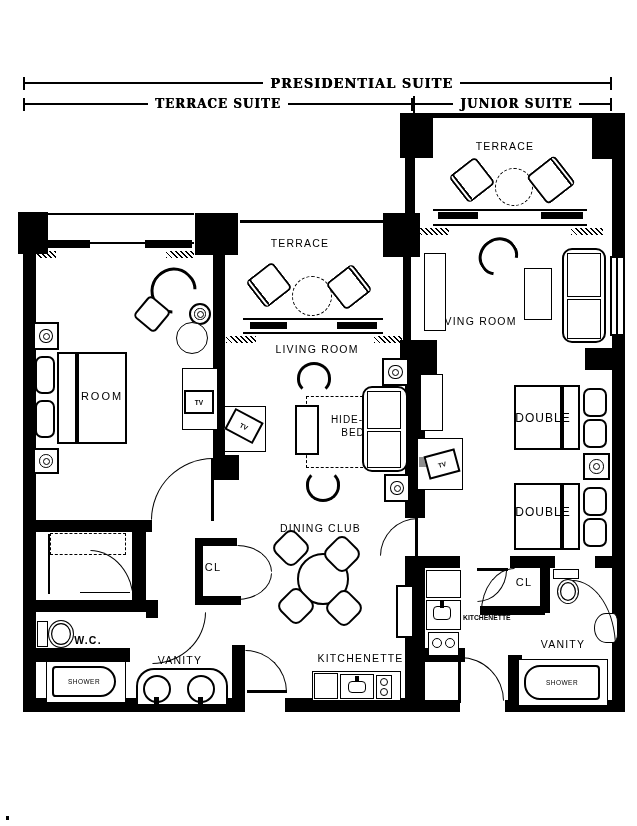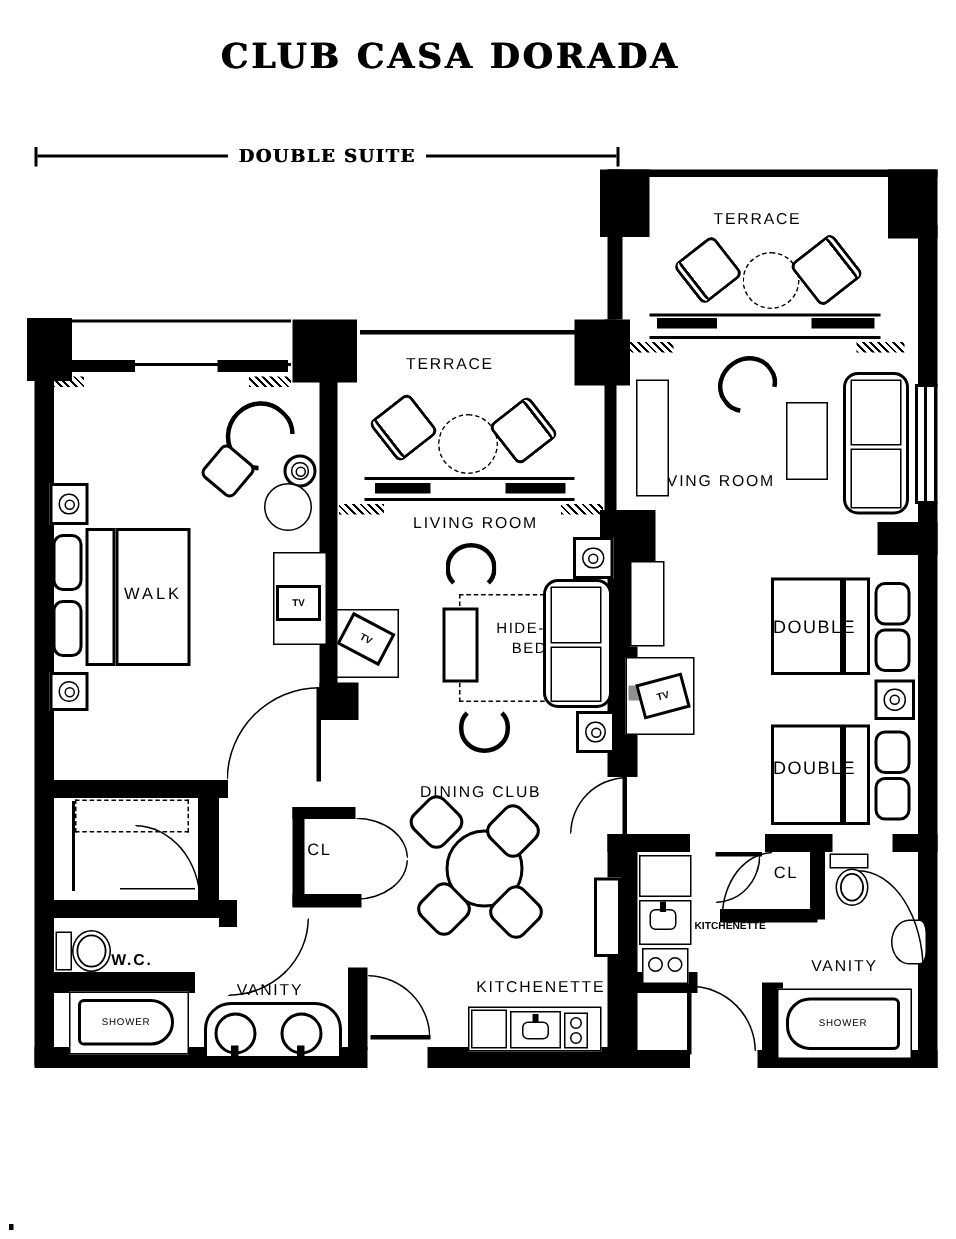--- a/index.html
+++ b/index.html
@@ -49,27 +49,40 @@
         box-shadow:inset 0 0 0 2px #fff, inset 0 0 0 3.2px #000}
   .tub{position:absolute;background:#fff;border:2px solid #000;box-sizing:border-box;
        display:flex;align-items:center;justify-content:center}
   .tiny{font-size:6.5px;letter-spacing:.5px;white-space:nowrap}
 </style>
 </head>
 <body>
 
 <div id="stage">
 
-  <div class="title">CLUB CASA DORADA</div>
-
+
+  <div class="dim" style="left:23px;top:76px;width:589px">
+    <div class="tick"></div>
+    <div class="ln" style="flex:1.35"></div>
+    <div class="lbl" style="font-size:13px">PRESIDENTIAL SUITE</div>
+    <div class="ln" style="flex:.85"></div>
+    <div class="tick"></div>
+  </div>
   <div class="dim" style="left:23px;top:97px;width:390px">
     <div class="tick"></div>
     <div class="ln" style="flex:1"></div>
-    <div class="lbl" style="font-size:12px">DOUBLE SUITE</div>
+    <div class="lbl" style="font-size:12px">TERRACE SUITE</div>
     <div class="ln" style="flex:1"></div>
+    <div class="tick"></div>
+  </div>
+  <div class="dim" style="left:413px;top:97px;width:199px">
+    <div class="tick" style="height:17px"></div>
+    <div class="ln" style="flex:1"></div>
+    <div class="lbl" style="font-size:12px">JUNIOR SUITE</div>
+    <div class="ln" style="flex:.8"></div>
     <div class="tick"></div>
   </div>
 
   <div class="w" style="left:18px;top:212px;width:30px;height:42px"></div>
   <div class="w" style="left:23px;top:245px;width:13px;height:465px"></div>
   <div class="w" style="left:195px;top:213px;width:43px;height:42px"></div>
   <div class="w" style="left:383px;top:213px;width:37px;height:44px"></div>
   <div class="w" style="left:213px;top:253px;width:12px;height:214px"></div>
   <div class="w" style="left:213px;top:455px;width:26px;height:25px"></div>
   <div class="w" style="left:403px;top:213px;width:8px;height:130px"></div>
@@ -136,21 +149,21 @@
   <div class="rl" style="left:440px;top:140px;width:130px">TERRACE</div>
   <div class="sqchair back-l" style="left:455px;top:163px;width:34px;height:34px;transform:rotate(-38deg)"></div>
   <div class="rect dash circ" style="left:495px;top:168px;width:38px;height:38px"></div>
   <div class="sqchair back-l" style="left:533px;top:162px;width:36px;height:36px;transform:rotate(142deg)"></div>
 
   <div class="lamp" style="left:33px;top:322px;width:26px;height:28px"></div>
   <div class="pillow" style="left:35px;top:356px;width:20px;height:38px"></div>
   <div class="pillow" style="left:35px;top:400px;width:20px;height:38px"></div>
   <div class="rect" style="left:57px;top:352px;width:20px;height:92px"></div>
   <div class="rect" style="left:77px;top:352px;width:50px;height:92px"></div>
-  <div class="rl" style="left:77px;top:390px;width:50px;font-size:11px;letter-spacing:2px">WALK</div>
+  <div class="rl" style="left:77px;top:390px;width:50px;font-size:11px;letter-spacing:2px">ROOM</div>
   <div class="lamp" style="left:33px;top:448px;width:26px;height:26px"></div>
   <div class="hchair open-b" style="left:150px;top:268px;width:46px;height:44px;transform:rotate(-45deg)"></div>
   <div class="sqchair" style="left:138px;top:300px;width:28px;height:28px;transform:rotate(40deg)"></div>
   <div class="lamp circ" style="left:189px;top:303px;width:22px;height:22px"></div>
   <div class="rect thin circ" style="left:176px;top:322px;width:32px;height:32px"></div>
   <div class="cab" style="left:182px;top:368px;width:36px;height:62px"></div>
   <div class="tv" style="left:184px;top:390px;width:30px;height:24px">TV</div>
 
   <div class="arc arc-tl" style="left:151px;top:458px;width:62px;height:62px"></div>
   <div class="w" style="left:211px;top:458px;width:3px;height:63px"></div>

